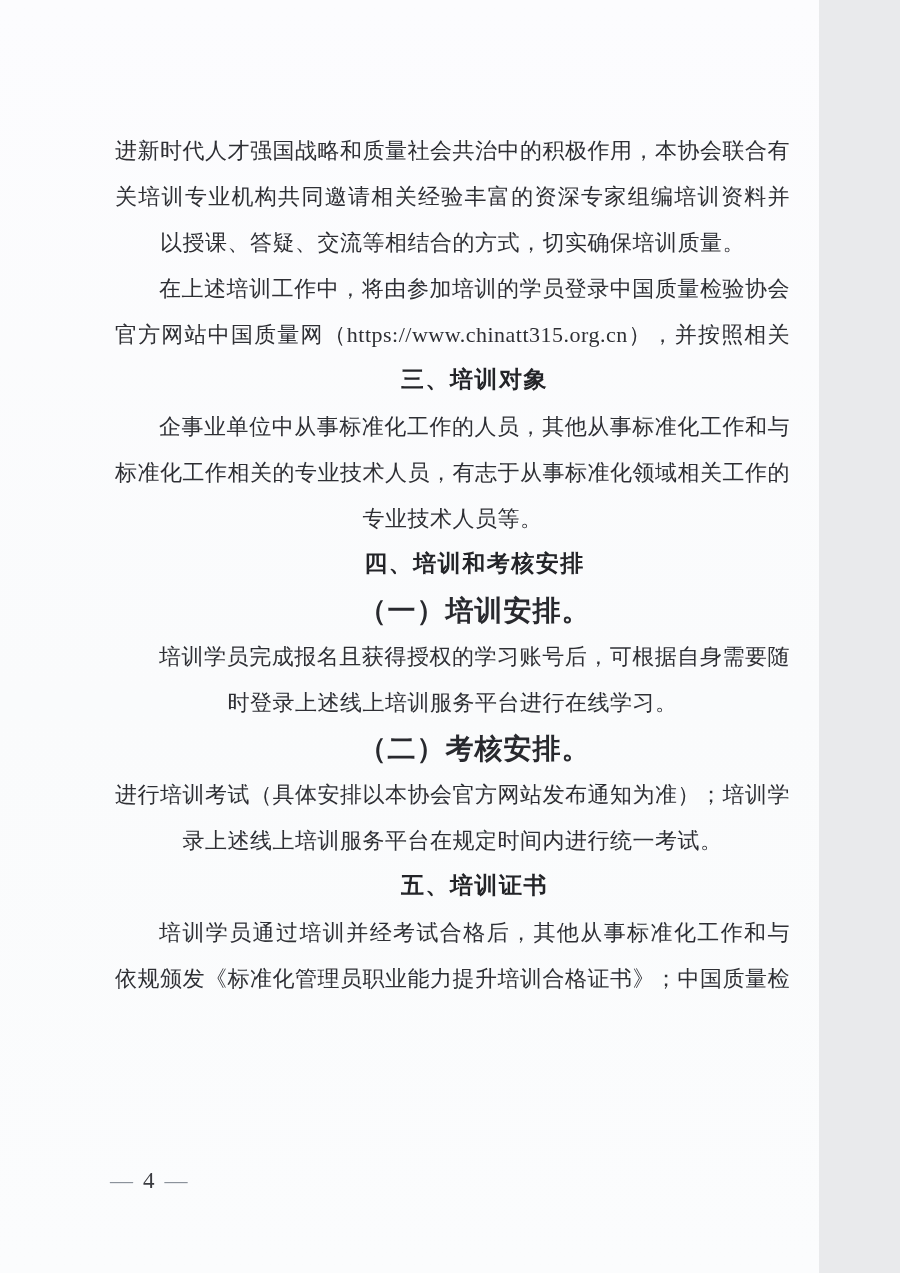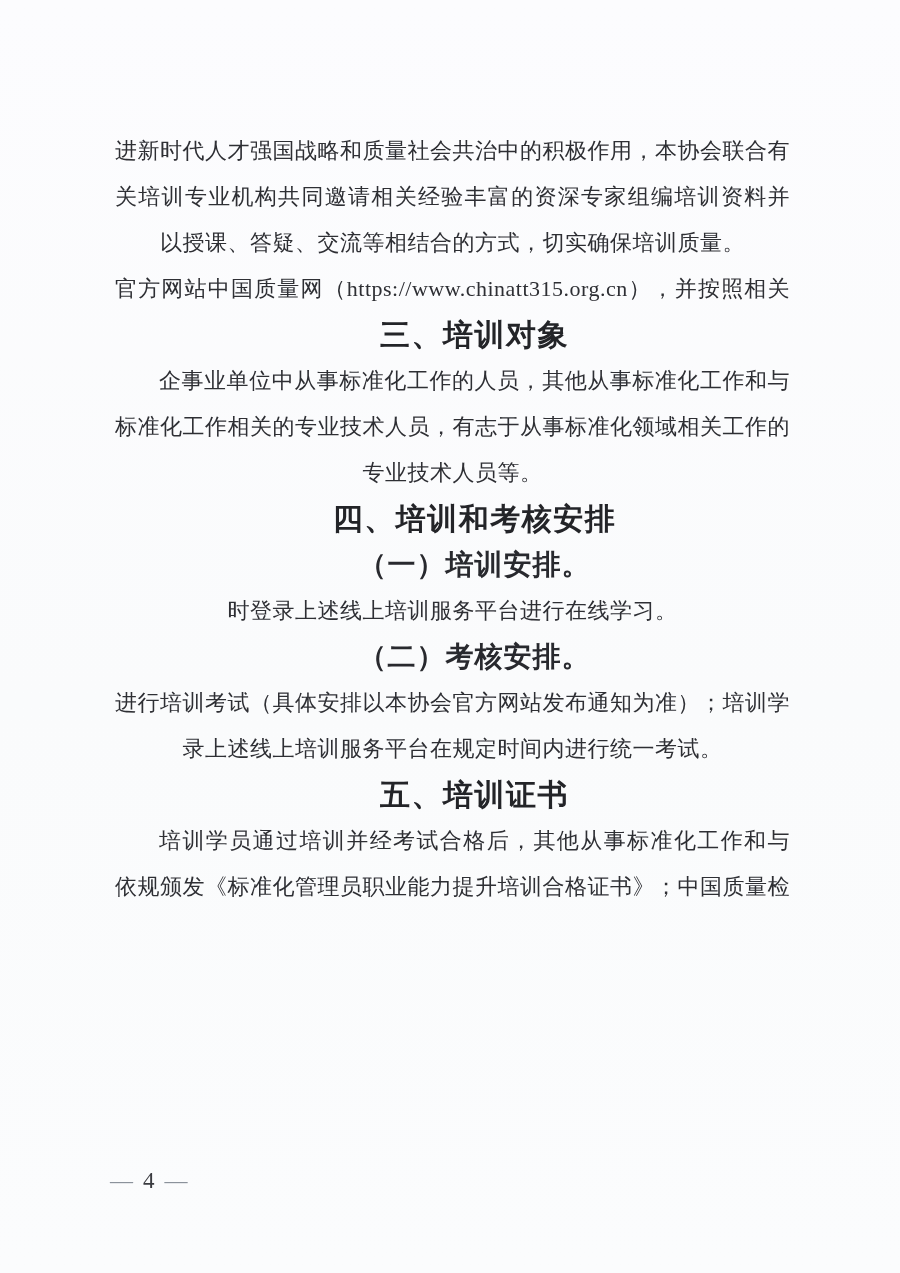--- a/index.html
+++ b/index.html
@@ -7,21 +7,21 @@
     padding: 0;
   }
   body {
     width: 900px;
     height: 1273px;
     background: #e9eaec;
     font-family: "Liberation Serif", serif;
   }
   .page {
     position: relative;
-    width: 900px;
+    width: 819px;
     height: 1273px;
     background: linear-gradient(180deg, #fcfcfe 0%, #fafbfc 55%, #fbfcfd 100%);
     overflow: hidden;
   }
   .content {
     position: absolute;
     left: 115px;
     top: 128px;
     width: 675px;
   }
@@ -36,23 +36,23 @@
   }
   .full {
     white-space: normal;
     text-align: justify;
     text-align-last: justify;
   }
   .ind {
     text-indent: 44px;
   }
   .h1 {
-    font-family: Liberation Serif, serif;
+    font-family: Liberation Mono, monospace;
     font-weight: 700;
-    font-size: 30px;
+    font-size: 23px;
     color: #232428;
     letter-spacing: 1.5px;
   }
   .h2 {
     font-weight: 700;
     font-size: 28px;
     color: #28292e;
     letter-spacing: 1px;
   }
   .footer {
@@ -73,27 +73,29 @@
   }
 </style>
 </head>
 <body>
 
 <div class="page">
   <div class="content">
     <div class="ln full">进新时代人才强国战略和质量社会共治中的积极作用，本协会联合有</div>
     <div class="ln full">关培训专业机构共同邀请相关经验丰富的资深专家组编培训资料并</div>
     <div class="ln">以授课、答疑、交流等相结合的方式，切实确保培训质量。</div>
+    <div class="ln full ind">在上述培训工作中，将由参加培训的学员登录中国质量检验协会</div>
     <div class="ln full">官方网站中国质量网（https://www.chinatt315.org.cn），并按照相关</div>
     <div class="ln h1 ind">三、培训对象</div>
     <div class="ln full ind">企事业单位中从事标准化工作的人员，其他从事标准化工作和与</div>
     <div class="ln full">标准化工作相关的专业技术人员，有志于从事标准化领域相关工作的</div>
     <div class="ln">专业技术人员等。</div>
     <div class="ln h1 ind">四、培训和考核安排</div>
     <div class="ln h2 ind">（一）培训安排。</div>
+    <div class="ln full ind">培训学员完成报名且获得授权的学习账号后，可根据自身需要随</div>
     <div class="ln">时登录上述线上培训服务平台进行在线学习。</div>
     <div class="ln h2 ind">（二）考核安排。</div>
     <div class="ln full">进行培训考试（具体安排以本协会官方网站发布通知为准）；培训学</div>
     <div class="ln">录上述线上培训服务平台在规定时间内进行统一考试。</div>
     <div class="ln h1 ind">五、培训证书</div>
     <div class="ln full ind">培训学员通过培训并经考试合格后，其他从事标准化工作和与</div>
     <div class="ln full">依规颁发《标准化管理员职业能力提升培训合格证书》；中国质量检</div>
   </div>
 
   <div class="footer">

